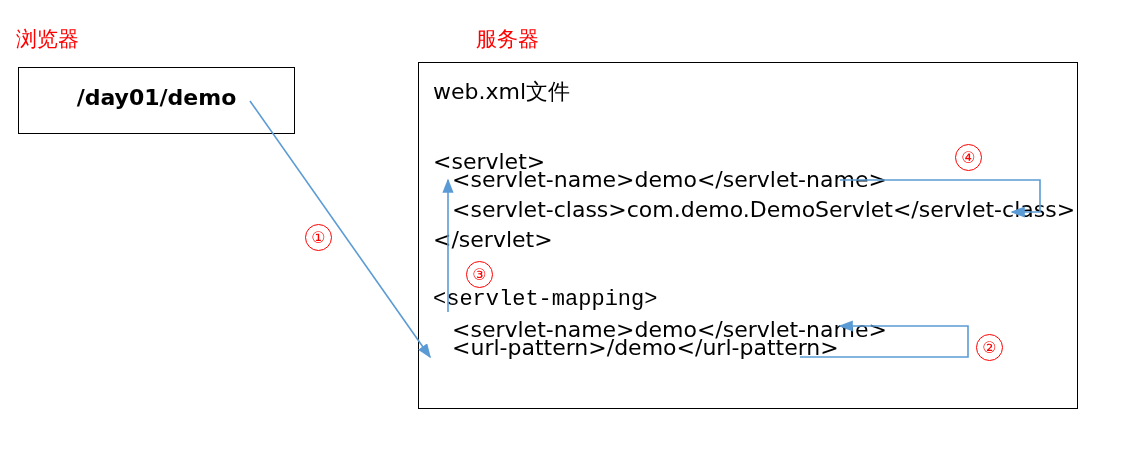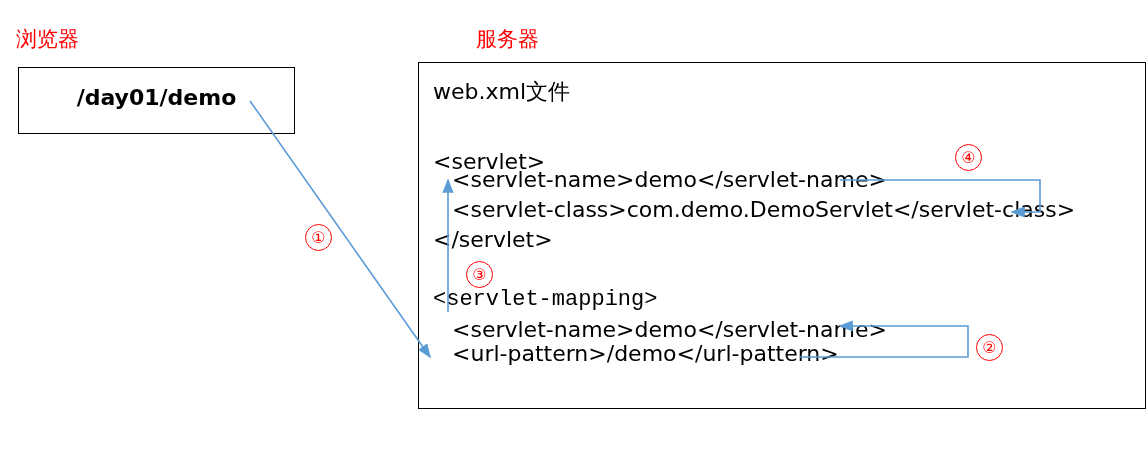--- a/index.html
+++ b/index.html
@@ -36,21 +36,21 @@
     border: 1.6px solid #000000;
     background: #ffffff;
     box-sizing: border-box;
   }
   #browser-box {
     left: 18px;  top: 67px;
     width: 277px; height: 67px;
   }
   #server-box {
     left: 418px; top: 62px;
-    width: 728px; height: 347px;
+    width: 660px; height: 347px;
   }
 
   
   #browser-url {
     position: absolute;
     left: 0; right: 0;
     top: 17px;
     text-align: center;
     font-size: 22px;
     color: #000000;
@@ -114,21 +114,21 @@
     <div class="code-line" style="left:33px; top:106px;">&lt;servlet-name&gt;demo&lt;/servlet-name&gt;</div>
 
     <div class="code-line" style="left:33px; top:136px;">&lt;servlet-class&gt;com.demo.DemoServlet&lt;/servlet-class&gt;</div>
 
     <div class="code-line" style="left:14px; top:166px;">&lt;/servlet&gt;</div>
 
     <div class="code-line" style="left:14px; top:226px;font-family:Liberation Mono, monospace;">&lt;servlet-mapping&gt;</div>
 
     <div class="code-line" style="left:33px; top:256px;">&lt;servlet-name&gt;demo&lt;/servlet-name&gt;</div>
 
-    <div class="code-line" style="left:33px; top:280px;text-align:right;">&lt;url-pattern&gt;/demo&lt;/url-pattern&gt;</div>
+    <div class="code-line" style="left:33px; top:274px;text-align:right;">&lt;url-pattern&gt;/demo&lt;/url-pattern&gt;</div>
 
   </div>
 
   <svg id="connectors" viewBox="0 0 1147 461" xmlns="http://www.w3.org/2000/svg">
     <defs>
       <marker id="arrowhead" markerWidth="9" markerHeight="7" refX="8" refY="3.5" orient="auto">
         <polygon points="0 0, 9 3.5, 0 7" fill="#5b9bd5"></polygon>
       </marker>
     </defs>
 

